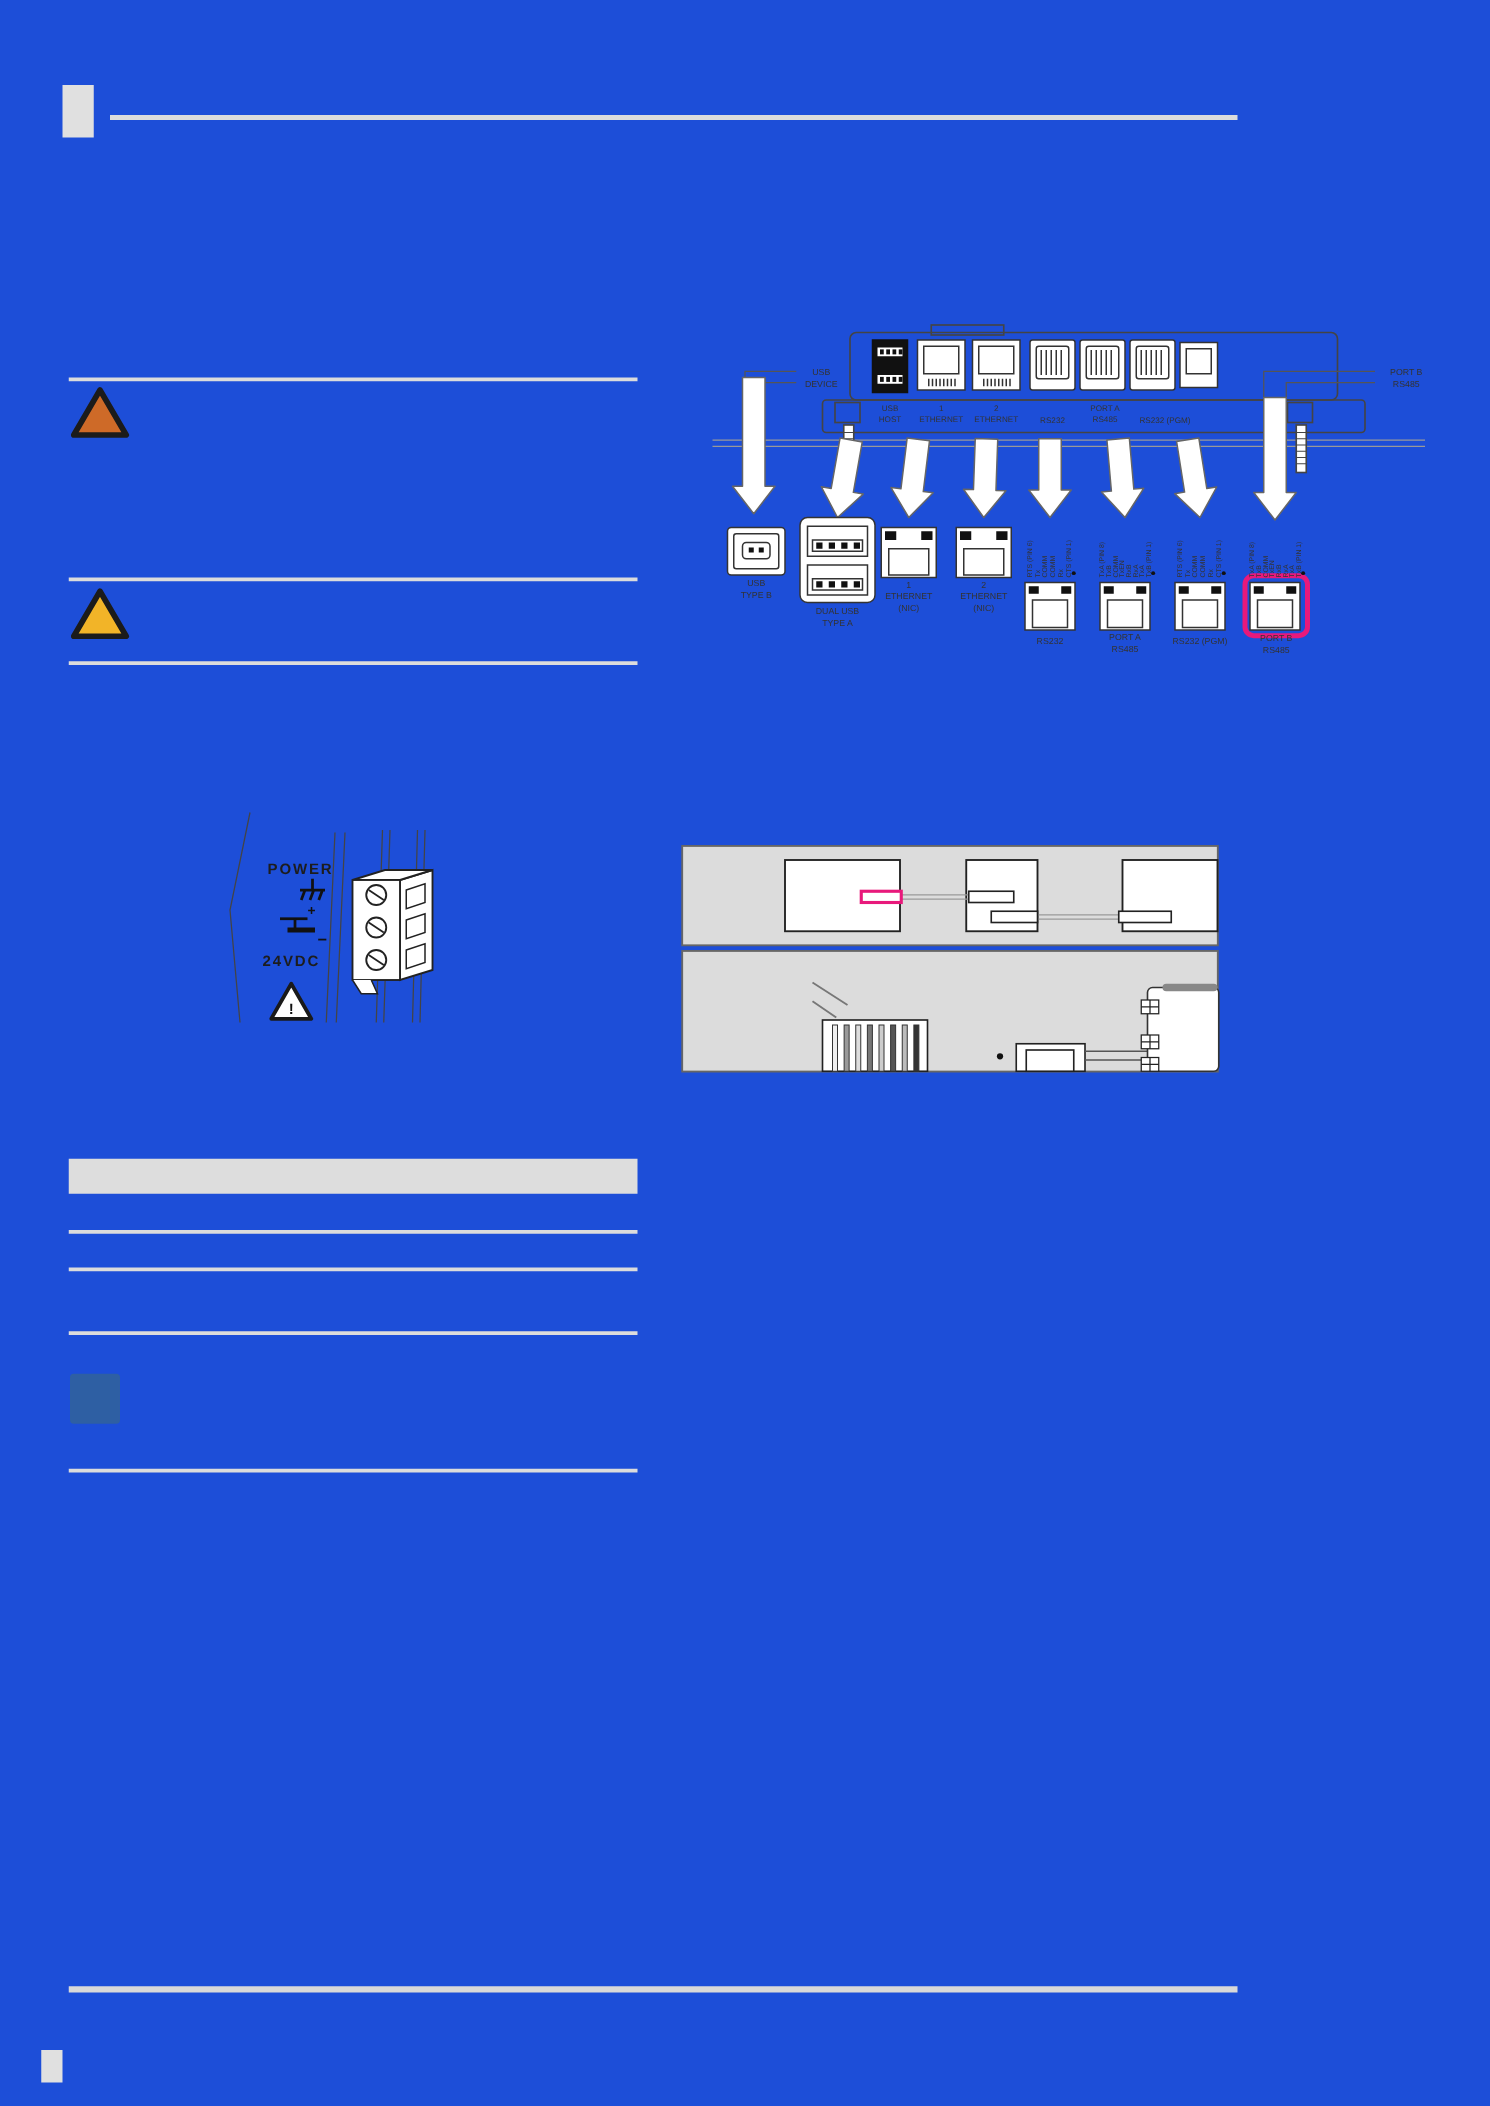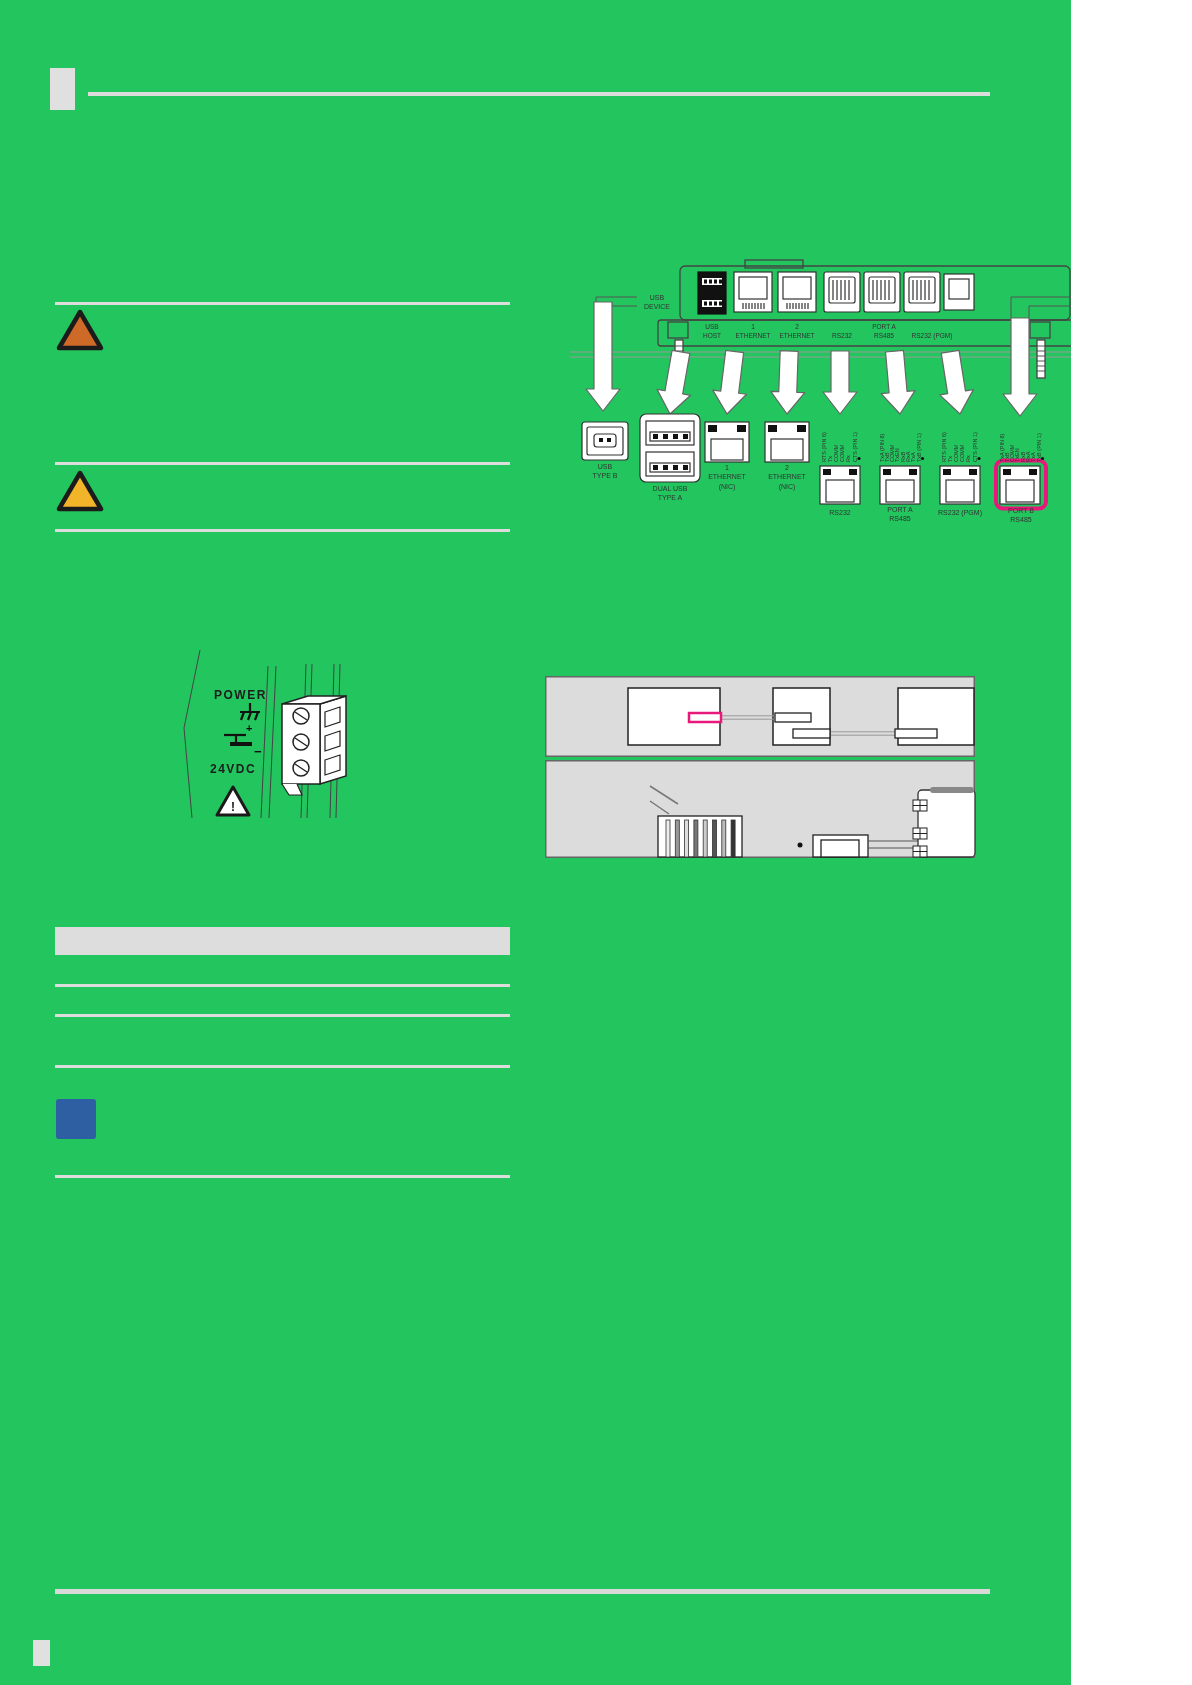--- a/index.html
+++ b/index.html
@@ -1,16 +1,16 @@
 <!DOCTYPE html>
 <html><head>
 <meta charset="utf-8">
 <style>
   html,body{margin:0;padding:0;background:#fff;}
-  #page{position:relative;width:1071px;height:1685px;background:#22c55e;overflow:hidden;
+  #page{position:relative;width:1192px;height:1685px;background:#1d4ed8;overflow:hidden;
         font-family:"Liberation Sans", sans-serif;}
   .abs{position:absolute;}
   .rule{position:absolute;height:3px;background:#DCDCDC;}
   .graybox{position:absolute;background:#E0E0E0;}
   svg{position:absolute;overflow:visible;}
   svg text{font-family:"Liberation Sans", sans-serif;fill:#333;}
   .dt{font-size:7px;text-anchor:middle;}
   .dts{font-size:6.5px;text-anchor:middle;}
   .pin-label{font-size:5.5px;text-anchor:start;}
   .pw{font-size:12px;font-weight:bold;letter-spacing:1.5px;fill:#1d1d1d;}

